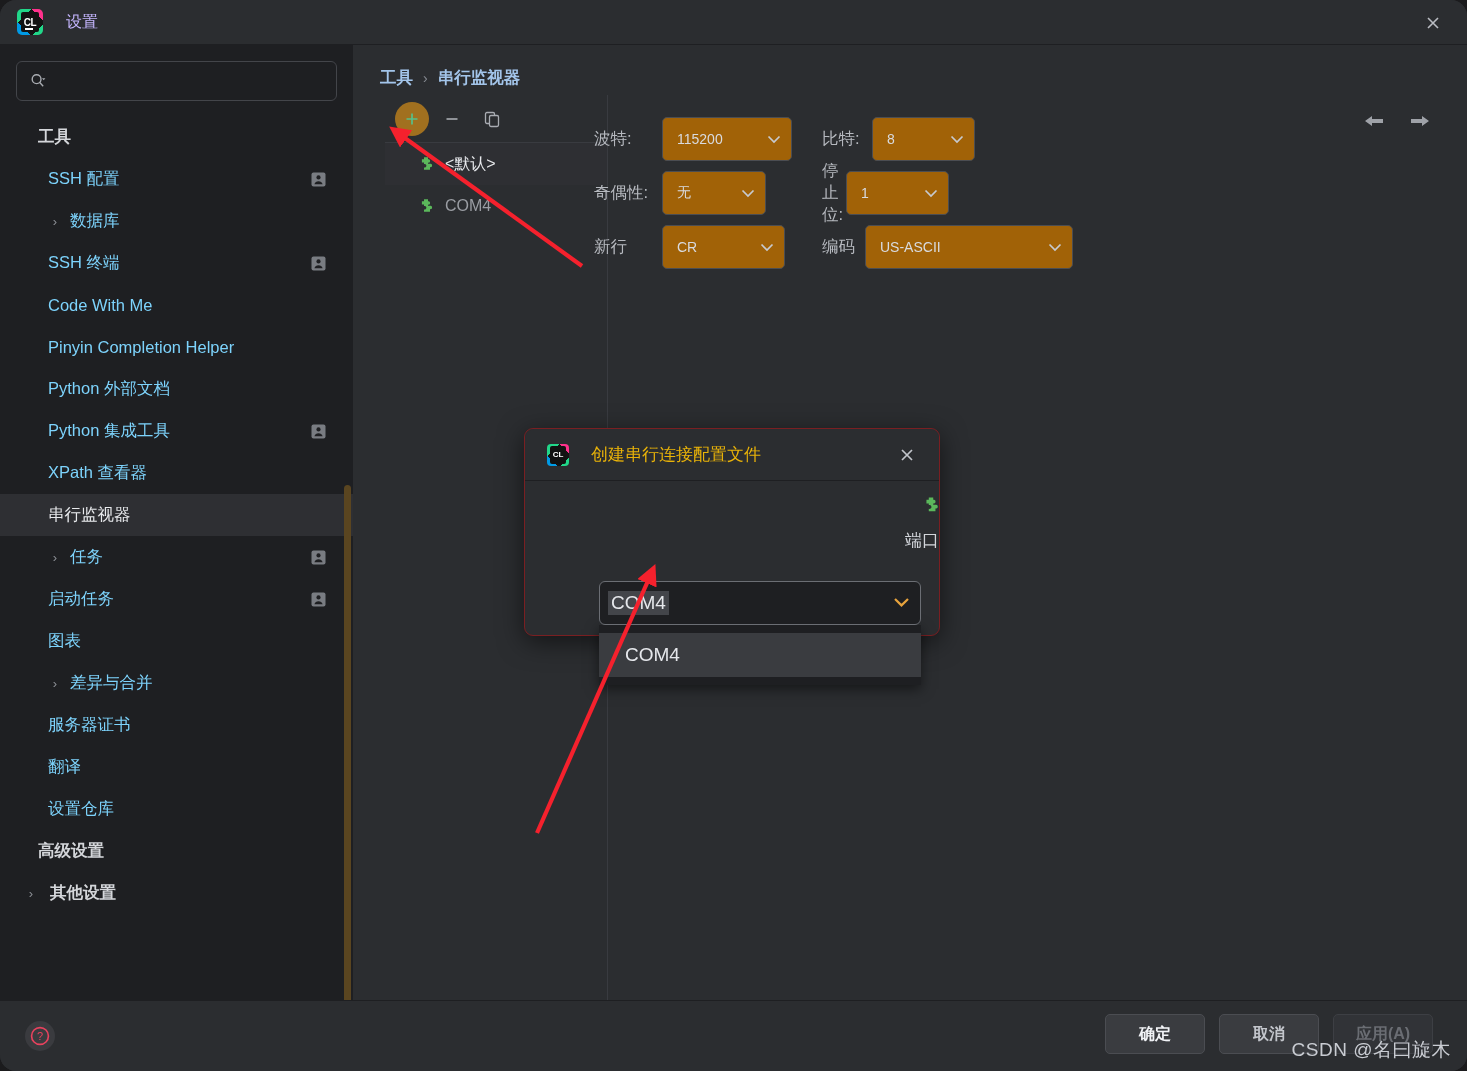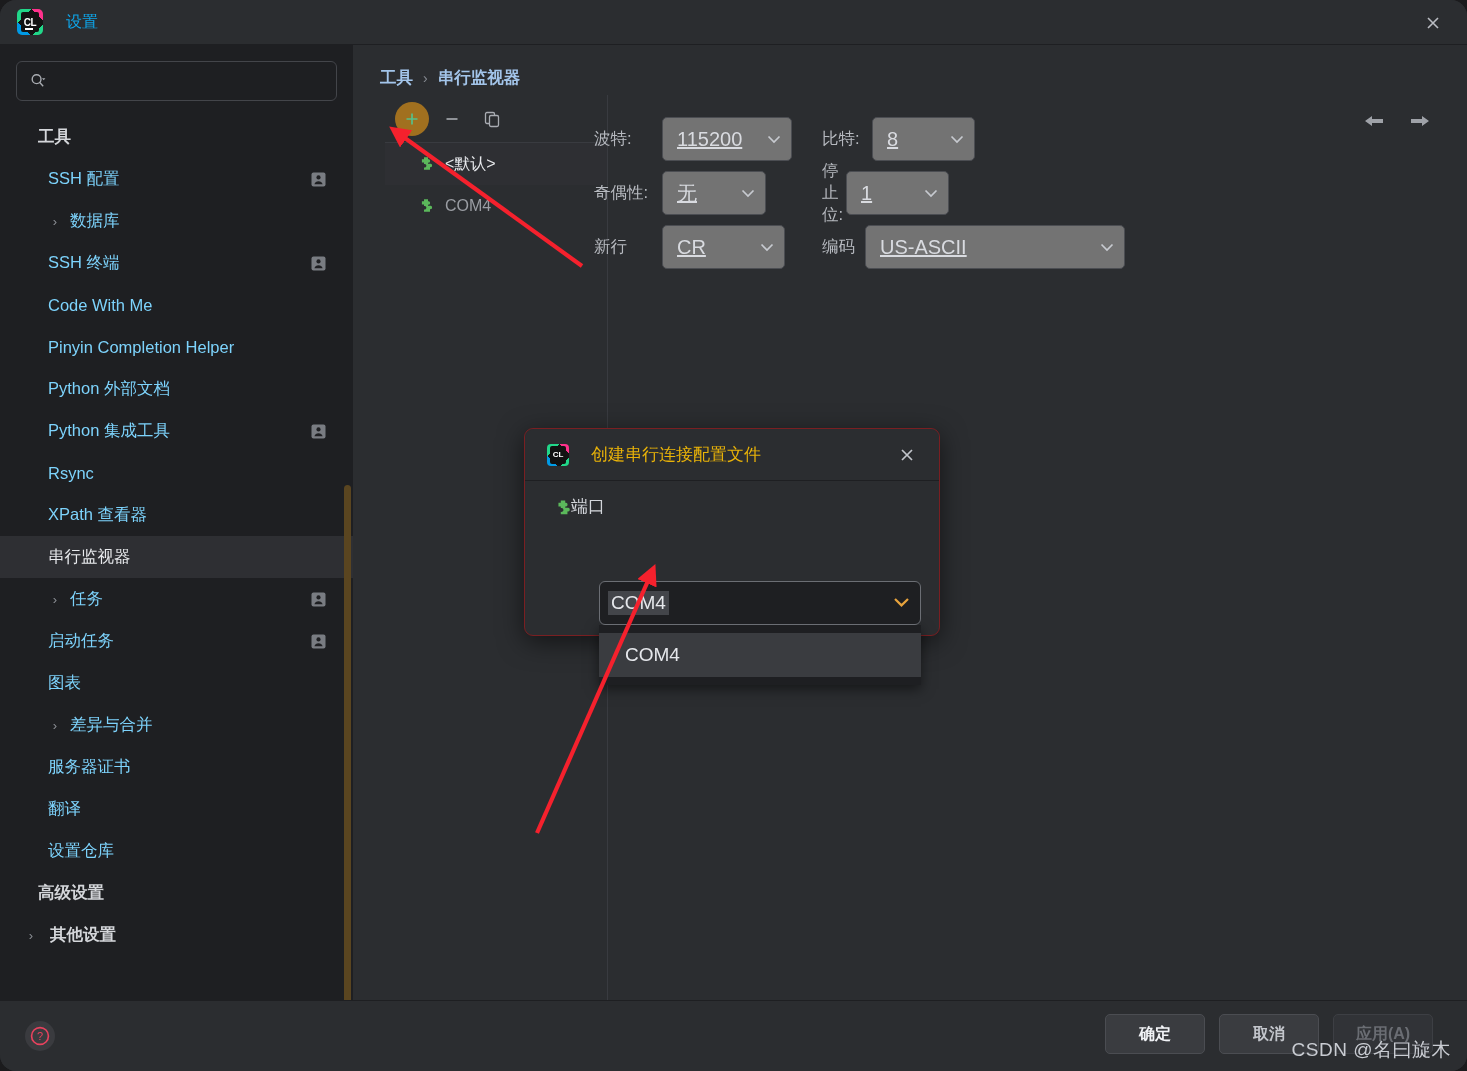--- a/index.html
+++ b/index.html
@@ -40,21 +40,21 @@
     background: #121212; border-radius: 2px;
     color: #fff; font-size: 10px; font-weight: bold;
     display: flex; align-items: center; justify-content: center;
     letter-spacing: -0.5px;
   }
   .cl-logo .inner::after {
     content: ""; position: absolute; left: 4px; bottom: 2px;
     width: 8px; height: 2px; background: #fff;
   }
   .title-text {
-    margin-left: 23px; color: #0ea5e9; font-size: 16px;
+    margin-left: 23px; color: #c4b5fd; font-size: 16px;
   }
   .win-close {
     position: absolute; right: 20px; top: 9px;
     width: 28px; height: 28px; cursor: pointer;
     display: flex; align-items: center; justify-content: center;
   }
   .win-close svg { width: 16px; height: 16px; }
 
   
   .sidebar {
@@ -156,23 +156,23 @@
     position: absolute; left: 223px; top: 50px; right: 0; bottom: 0;
     padding: 17px 0 0 0;
   }
   .form-row {
     display: flex; align-items: center; height: 54px;
   }
   .flabel {
     color: #b6b9bf; font-size: 16.5px; text-align: left;
   }
   .combo {
-    background: #737373; border: 1px solid #4b4d52; border-radius: 5px;
+    background: #a16207; border: 1px solid #4b4d52; border-radius: 5px;
     height: 44px; display: flex; align-items: center; padding: 0 10px 0 14px;
-    color: #d9dbe0; font-size: 20px; cursor: pointer; position: relative; text-decoration: underline;
+    color: #d9dbe0; font-size: 14px; cursor: pointer; position: relative;
   }
   .combo .cval { flex: 1; white-space: nowrap; }
   .combo .chev { margin-left: 10px; }
   .chev svg { display: block; }
 
   
   .bottombar {
     position: absolute; left: 0; bottom: 0; width: 1467px; height: 71px;
     background: #2b2d30;
     border-top: 1px solid #1e1f22;
@@ -235,21 +235,21 @@
     color: #fff; font-size: 8px; font-weight: bold;
     display: flex; align-items: center; justify-content: center;
   }
   .dlg-title { margin-left: 22px; color: #eab308; font-size: 17px; }
   .dlg-close {
     position: absolute; right: 20px; top: 14px; width: 24px; height: 24px;
     display: flex; align-items: center; justify-content: center; cursor: pointer;
   }
   .dlg-body { position: relative; padding: 14px 0 0 0; }
   .dlg-field-label {
-    display: flex; align-items: center; padding-left: 28px;
+    display: flex; align-items: flex-end; gap: 16px; padding-left: 28px; flex-direction: column;
   }
   .dlg-field-label .ftext { color: #d2d5da; font-size: 17px; }
   .dlg-combo {
     position: absolute; left: 74px; top: 100px; width: 322px; height: 44px;
     background: #1e1f22; border: 1px solid #6b6e74; border-radius: 6px;
     display: flex; align-items: center; padding: 0 10px 0 8px; cursor: text;
     z-index: 4;
   }
   .dlg-combo .sel-text {
     background: #43454a; color: #e6e8ec; font-size: 19px; padding: 1px 3px;
@@ -337,23 +337,20 @@
         <div class="tree-row level1">
           <span class="label">Python 外部文档</span>
         </div>
         <div class="tree-row level1">
           <span class="label">Python 集成工具</span>
           <span class="badge-person"><svg viewBox="0 0 15 15" width="15" height="15">
               <rect x="0.5" y="0.5" width="14" height="14" rx="2" fill="#8a8d93"></rect>
               <circle cx="7.5" cy="5.4" r="2.1" fill="#1e1f22"></circle>
               <path d="M3.4 12.2 a4.3 4.3 0 0 1 8.2 0 z" fill="#1e1f22"></path>
             </svg></span>
-        </div>
-        <div class="tree-row level1">
-          <span class="label">Rsync</span>
         </div>
         <div class="tree-row level1">
           <span class="label">XPath 查看器</span>
         </div>
         <div class="tree-row level1 selected">
           <span class="label">串行监视器</span>
         </div>
         <div class="tree-row level1 has-arrow">
           <span class="arrow">›</span>
           <span class="label">任务</span>
@@ -500,21 +497,21 @@
         <span class="flabel" style="width:86px;padding-left:18px">新行</span>
         <div class="combo" style="width:123px">
           <span class="cval">CR</span>
           <span class="chev">
             <svg width="14" height="9" viewBox="0 0 14 9">
                 <path d="M1.5 1.5 L7 7 L12.5 1.5" stroke="#c7cad0" stroke-width="1.7" fill="none"></path>
               </svg>
           </span>
         </div>
         <span class="flabel" style="width:80px;padding-left:37px">编码</span>
-        <div class="combo" style="width:260px">
+        <div class="combo" style="width:208px">
           <span class="cval">US-ASCII</span>
           <span class="chev">
             <svg width="14" height="9" viewBox="0 0 14 9">
                 <path d="M1.5 1.5 L7 7 L12.5 1.5" stroke="#c7cad0" stroke-width="1.7" fill="none"></path>
               </svg>
           </span>
         </div>
       </div>
     </div>
   </div>

